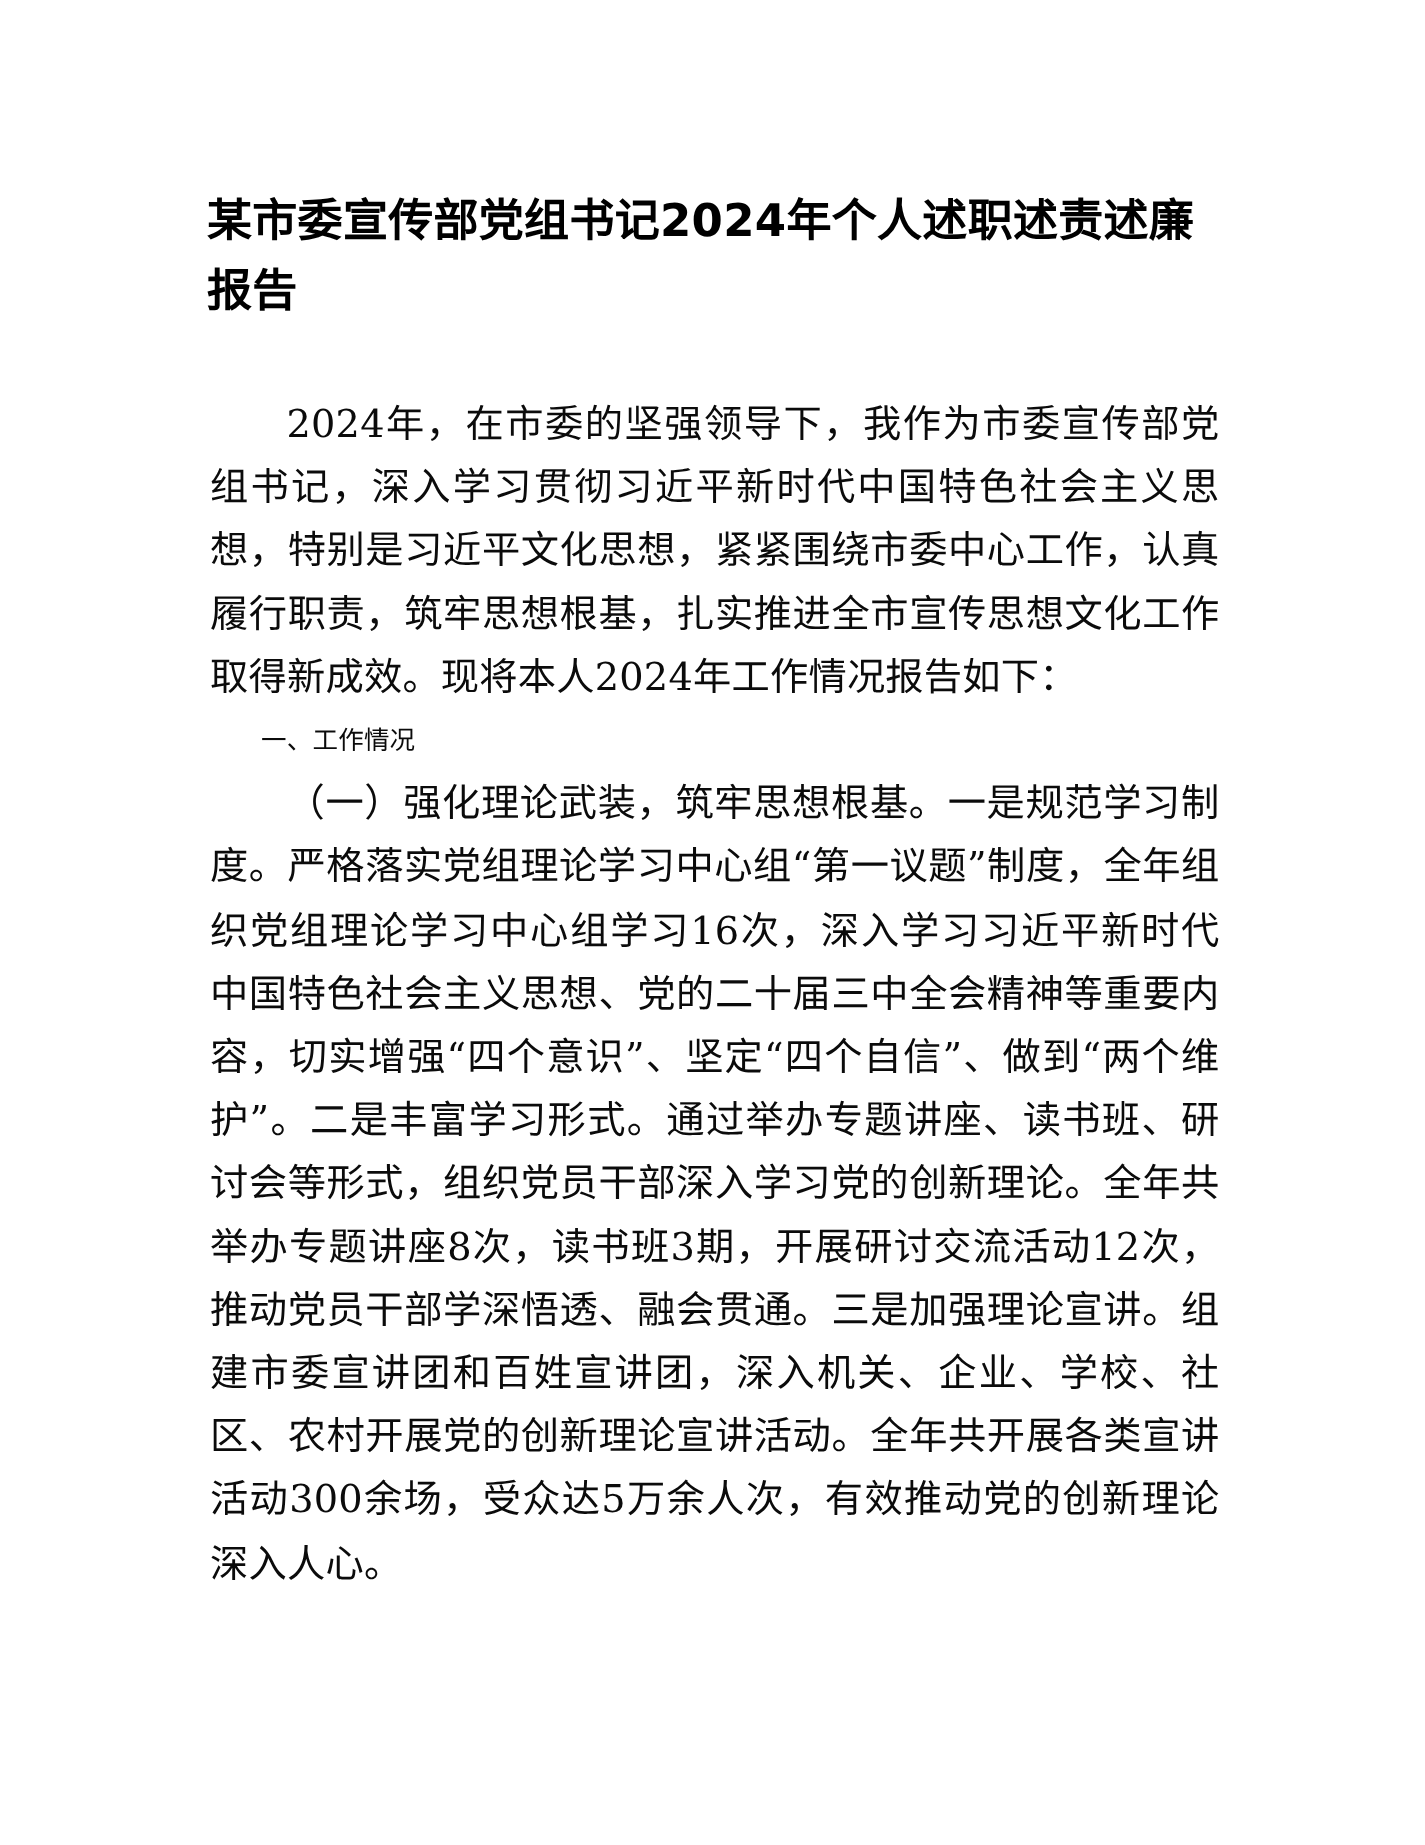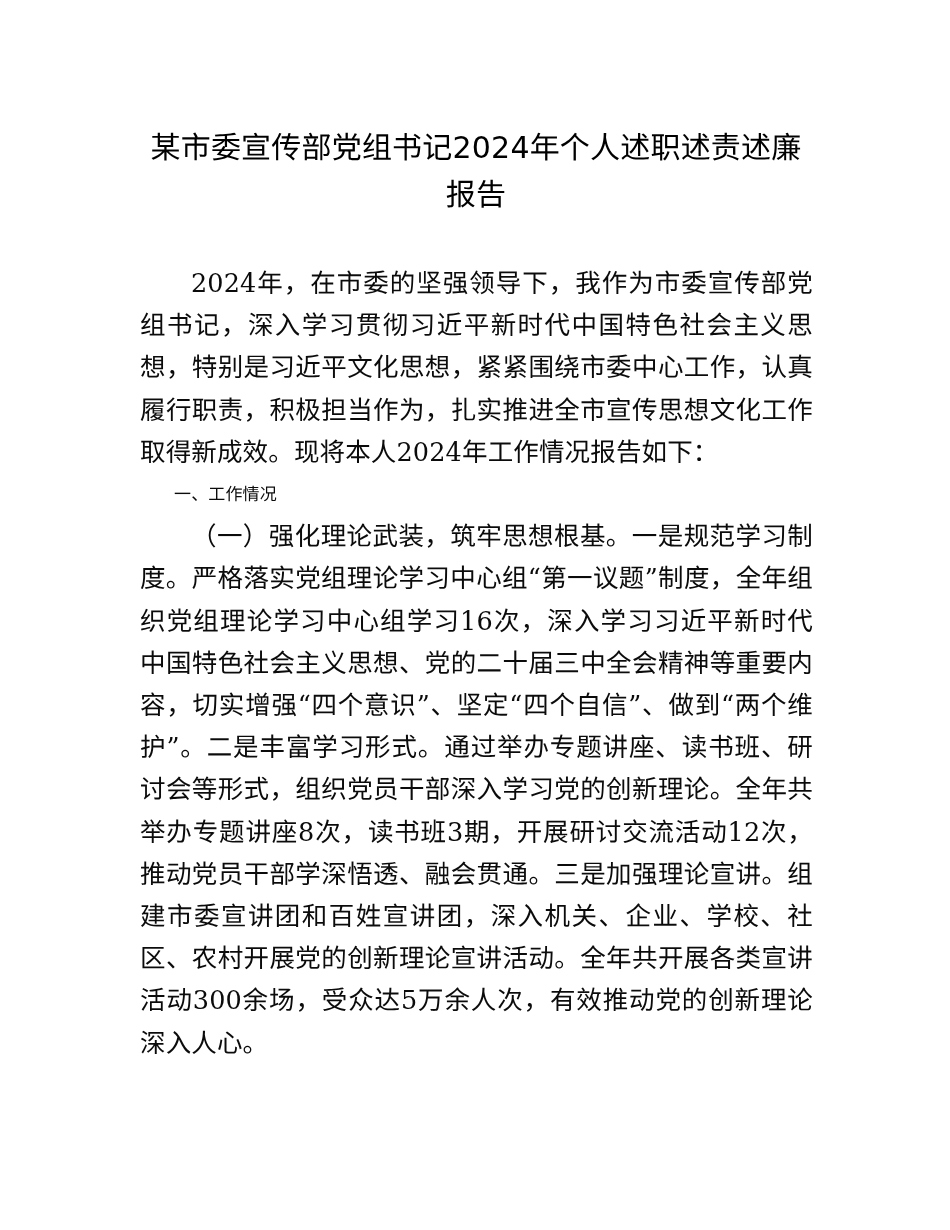--- a/index.html
+++ b/index.html
@@ -18,23 +18,23 @@
     overflow: hidden;
     box-sizing: border-box;
   }
 
   
   .doc-title {
     position: absolute;
     left: 138px;
     top: 104px;
     width: 676px;
-    text-align: center;
+    text-align: left;
     font-family: "DejaVu Sans", "Liberation Sans", sans-serif;
-    font-weight: 400;
+    font-weight: 700;
     font-size: 30px;
     line-height: 47px;
     color: #000000;
     letter-spacing: 0.2px;
     white-space: normal;
   }
 
   
   .body-block {
     position: absolute;
@@ -70,21 +70,21 @@
 </style>
 </head>
 <body>
 
 <div class="page">
 
   <h1 class="doc-title">某市委宣传部党组书记2024年个人述职述责述廉报告</h1>
 
   <div class="body-block">
 
-    <p class="para">2024年，在市委的坚强领导下，我作为市委宣传部党组书记，深入学习贯彻习近平新时代中国特色社会主义思想，特别是习近平文化思想，紧紧围绕市委中心工作，认真履行职责，积极担当作为，扎实推进全市宣传思想文化工作取得新成效。现将本人2024年工作情况报告如下：</p>
+    <p class="para">2024年，在市委的坚强领导下，我作为市委宣传部党组书记，深入学习贯彻习近平新时代中国特色社会主义思想，特别是习近平文化思想，紧紧围绕市委中心工作，认真履行职责，筑牢思想根基，扎实推进全市宣传思想文化工作取得新成效。现将本人2024年工作情况报告如下：</p>
 
     <p class="section-heading">一、工作情况</p>
 
     <p class="para">（一）强化理论武装，筑牢思想根基。一是规范学习制度。严格落实党组理论学习中心组“第一议题”制度，全年组织党组理论学习中心组学习16次，深入学习习近平新时代中国特色社会主义思想、党的二十届三中全会精神等重要内容，切实增强“四个意识”、坚定“四个自信”、做到“两个维护”。二是丰富学习形式。通过举办专题讲座、读书班、研讨会等形式，组织党员干部深入学习党的创新理论。全年共举办专题讲座8次，读书班3期，开展研讨交流活动12次，推动党员干部学深悟透、融会贯通。三是加强理论宣讲。组建市委宣讲团和百姓宣讲团，深入机关、企业、学校、社区、农村开展党的创新理论宣讲活动。全年共开展各类宣讲活动300余场，受众达5万余人次，有效推动党的创新理论深入人心。</p>
 
   </div>
 
 </div>
 
 </body></html>

